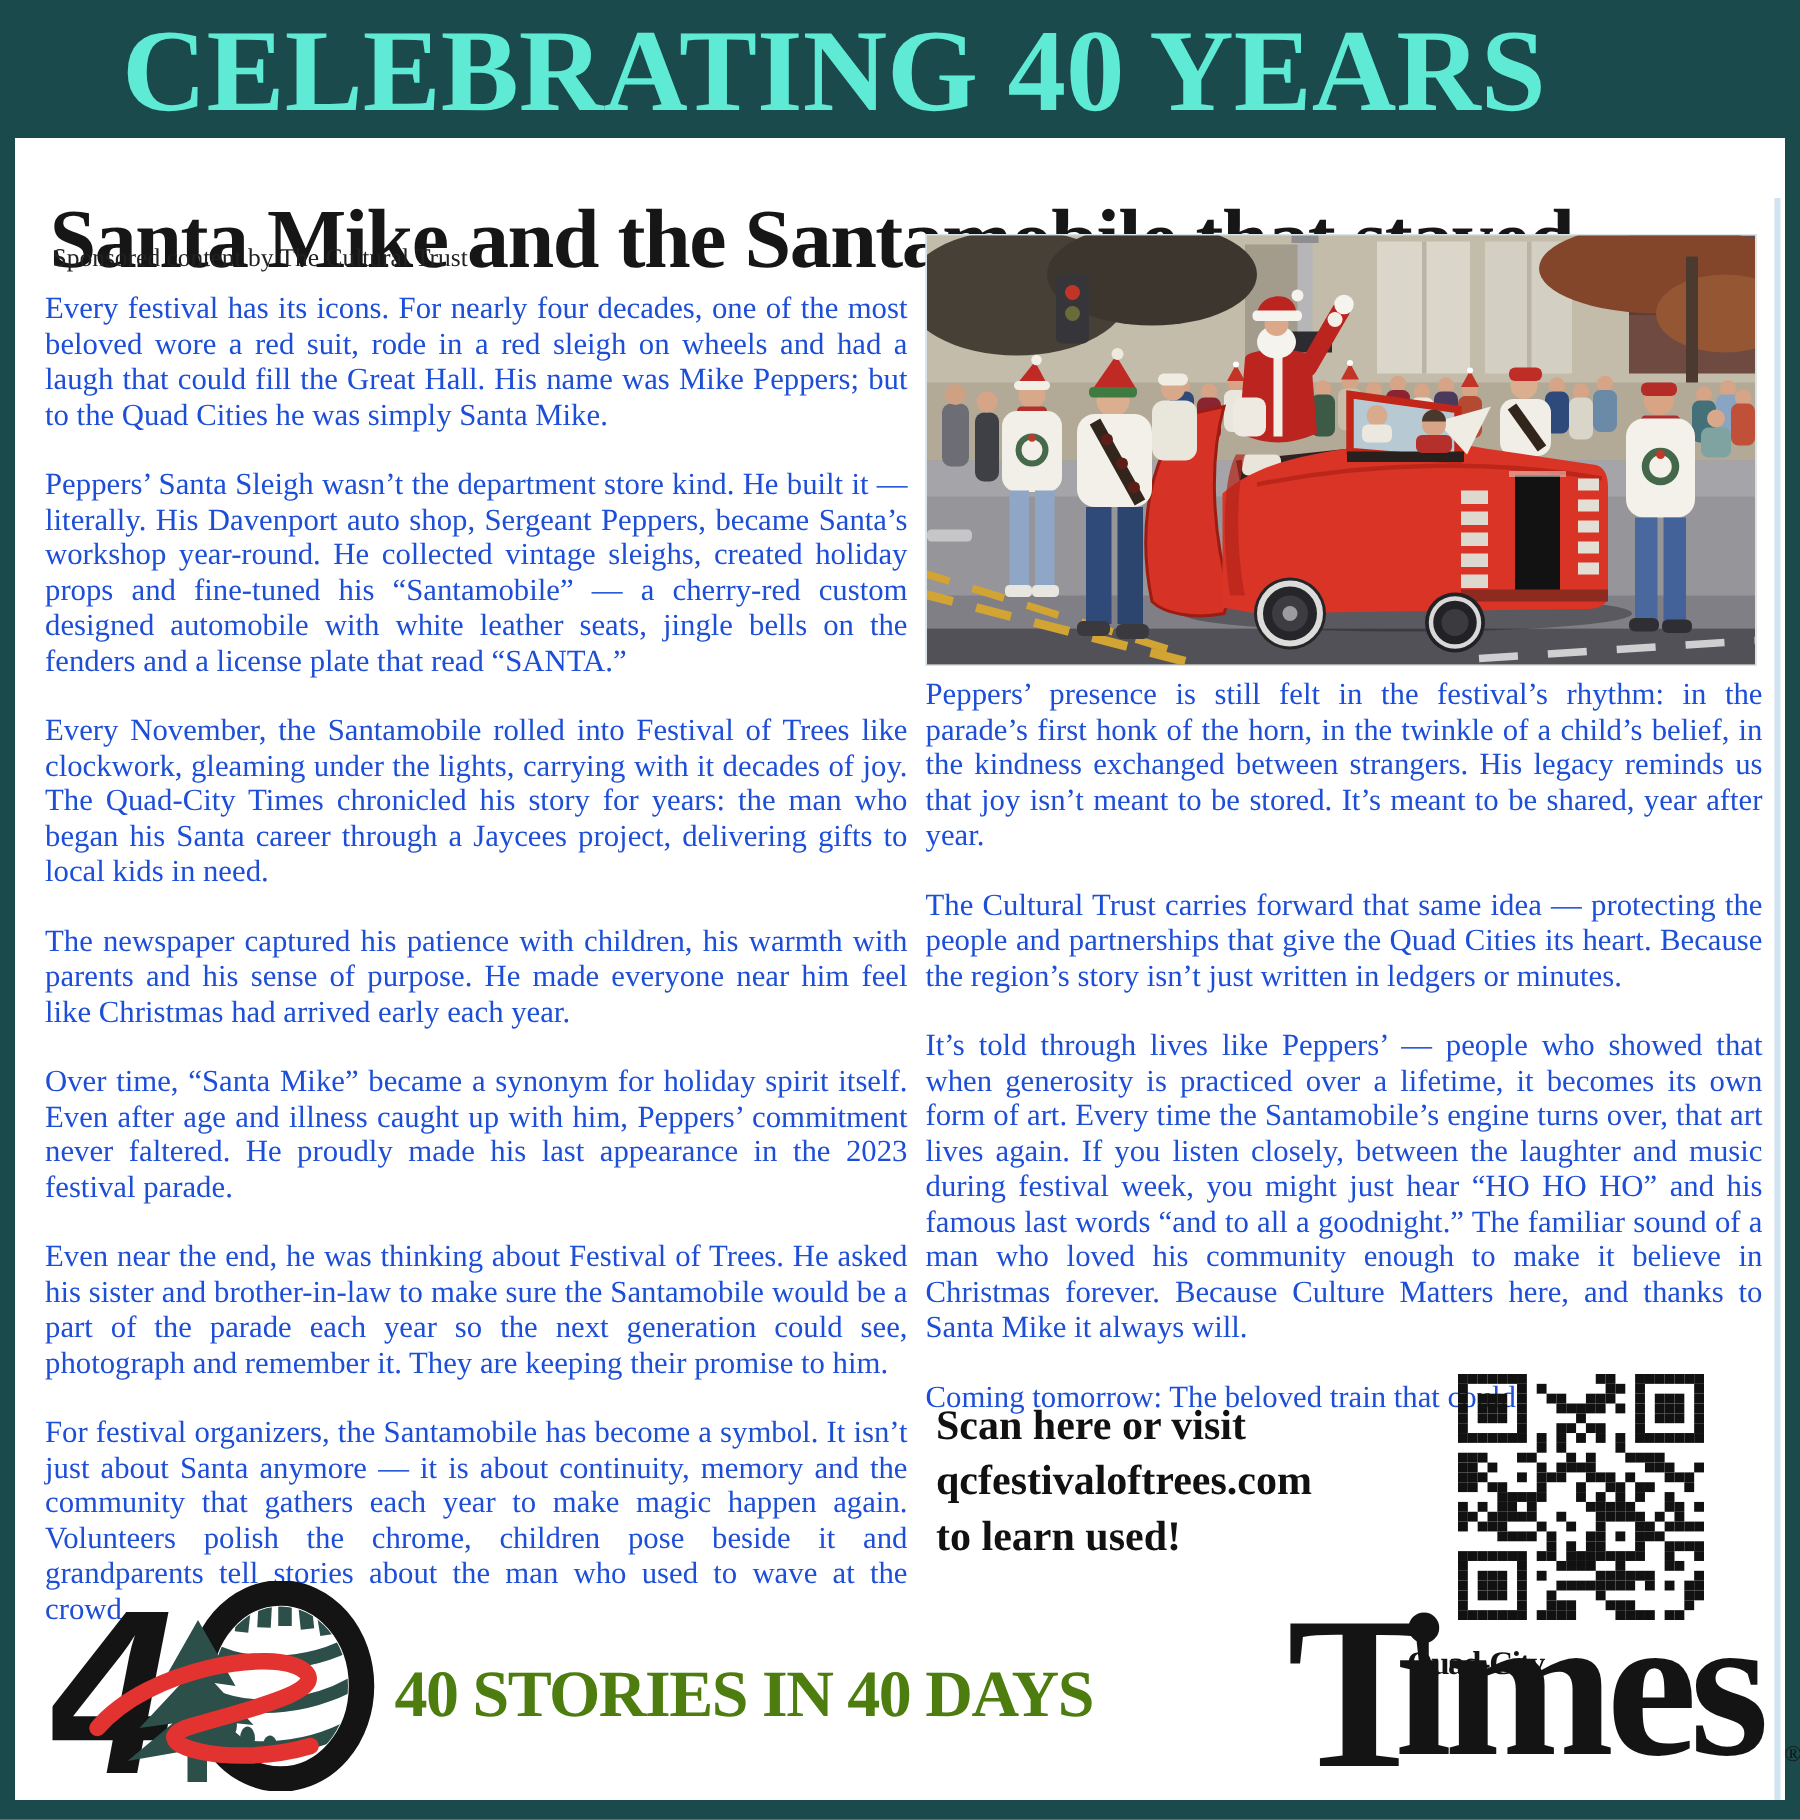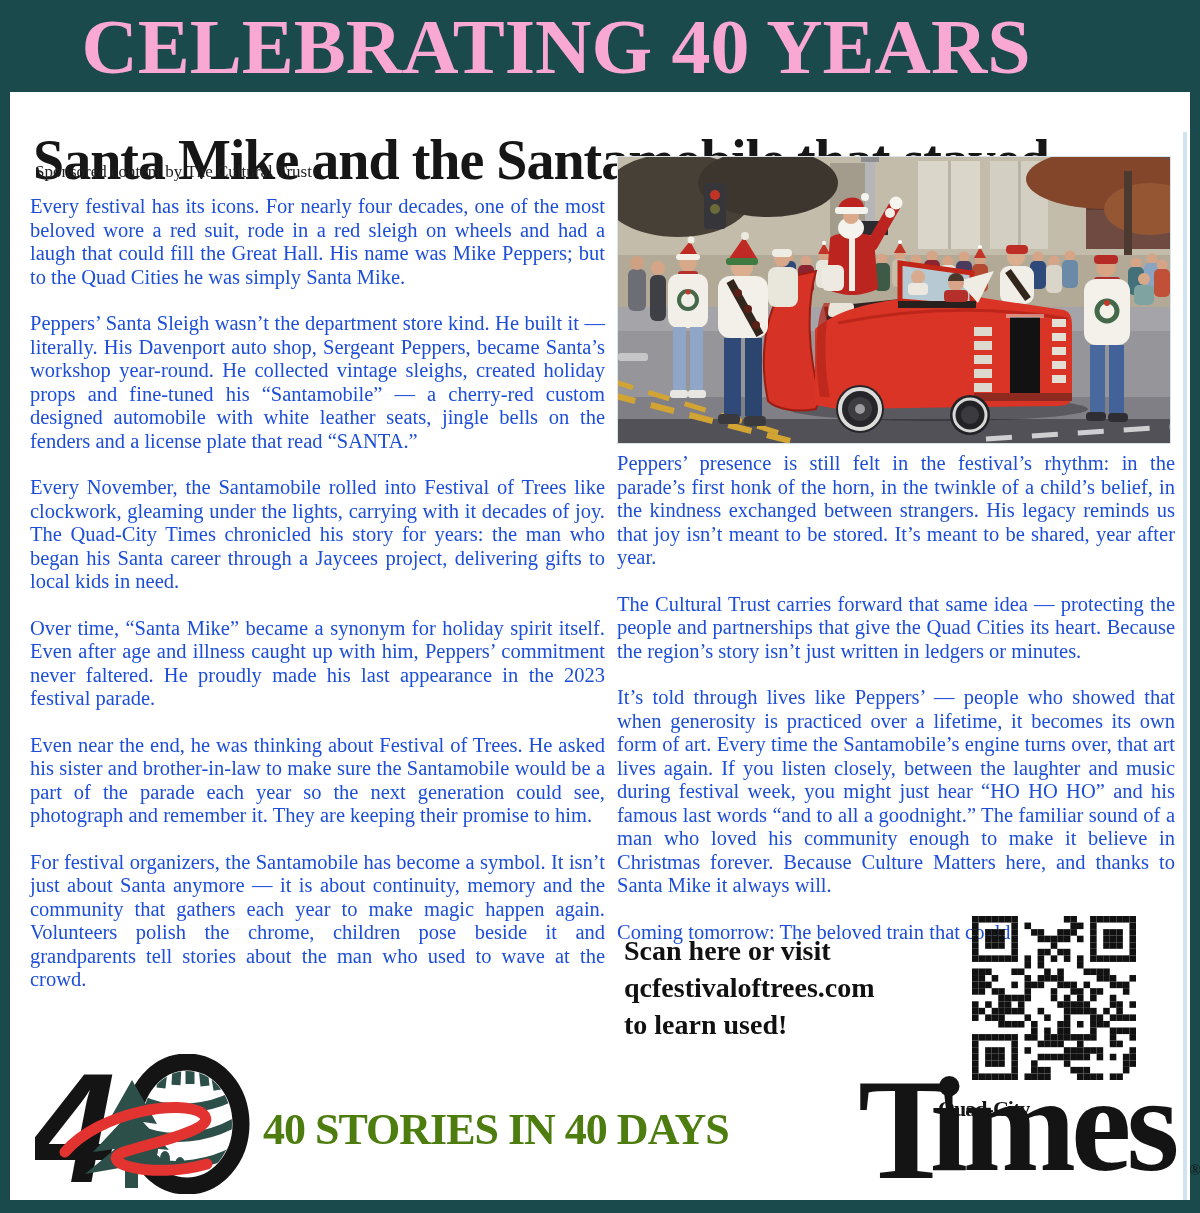--- a/index.html
+++ b/index.html
@@ -1,19 +1,19 @@
 <!DOCTYPE html>
 <html lang="en"><head>
 <meta charset="utf-8">
 <style>
   html,body{margin:0;padding:0;background:#555;}
   .page{position:relative;width:1200px;height:1213px;margin:0 auto;background:#1b4a4c;
         font-family:"Liberation Serif",serif;color:#1d1d1d;overflow:hidden;}
   .banner{position:absolute;top:0;left:0;width:1112px;height:92px;line-height:94px;
-          text-align:center;color:#f9a8d4;font-size:78px;font-weight:bold;letter-spacing:0;
+          text-align:center;color:#5eead4;font-size:78px;font-weight:bold;letter-spacing:0;
           white-space:nowrap;}
   .content{position:absolute;left:10px;top:92px;width:1180px;height:1108px;background:#ffffff;}
   .content .edge-artifact{position:absolute;right:3px;top:40px;bottom:0;width:4px;
           background:#cfe3f0;}
   .headline{position:absolute;left:23px;top:-2px;width:1140px;font-size:56px;font-weight:bold;
           letter-spacing:-1px;white-space:nowrap;color:#161616;}
   .byline{position:absolute;left:25px;top:70px;font-size:17px;color:#222;}
   .col{position:absolute;font-size:20.5px;line-height:23.5px;text-align:justify;
        hyphens:auto;-webkit-hyphens:auto;color:#1d4ed8;}
   .col p{margin:0 0 23px 0;}
@@ -46,20 +46,21 @@
   <div class="content">
     <div class="edge-artifact"></div>
 
     <h1 class="headline">Santa Mike and the Santamobile that stayed</h1>
     <div class="byline">Sponsored content by The Cultural Trust</div>
 
     <div class="col col-left">
       <p>Every festival has its icons. For nearly four decades, one of the most beloved wore a red suit, rode in a red sleigh on wheels and had a laugh that could fill the Great Hall. His name was Mike Peppers; but to the Quad Cities he was simply Santa Mike.</p>
       <p>Peppers’ Santa Sleigh wasn’t the department store kind. He built it — literally. His Davenport auto shop, Sergeant Peppers, became Santa’s workshop year-round. He collected vintage sleighs, created holiday props and fine-tuned his “Santamobile” — a cherry-red custom designed automobile with white leather seats, jingle bells on the fenders and a license plate that read “SANTA.”</p>
       <p>Every November, the Santamobile rolled into Festival of Trees like clockwork, gleaming under the lights, carrying with it decades of joy. The Quad-City Times chronicled his story for years: the man who began his Santa career through a Jaycees project, delivering gifts to local kids in need.</p>
+      <p>The newspaper captured his patience with children, his warmth with parents and his sense of purpose. He made everyone near him feel like Christmas had arrived early each year.</p>
       <p>Over time, “Santa Mike” became a synonym for holiday spirit itself. Even after age and illness caught up with him, Peppers’ commitment never faltered. He proudly made his last appearance in the 2023 festival parade.</p>
       <p>Even near the end, he was thinking about Festival of Trees. He asked his sister and brother-in-law to make sure the Santamobile would be a part of the parade each year so the next generation could see, photograph and remember it. They are keeping their promise to him.</p>
       <p>For festival organizers, the Santamobile has become a symbol. It isn’t just about Santa anymore — it is about continuity, memory and the community that gathers each year to make magic happen again. Volunteers polish the chrome, children pose beside it and grandparents tell stories about the man who used to wave at the crowd.</p>
     </div>
 
     <div class="photo-wrap">
       <svg width="552" height="286" viewBox="0 0 552 286" xmlns="http://www.w3.org/2000/svg">
         <g>
           <rect width="552" height="286" fill="#cdc9c0"></rect>
           <rect x="0" y="0" width="552" height="108" fill="#c3bcab"></rect>

